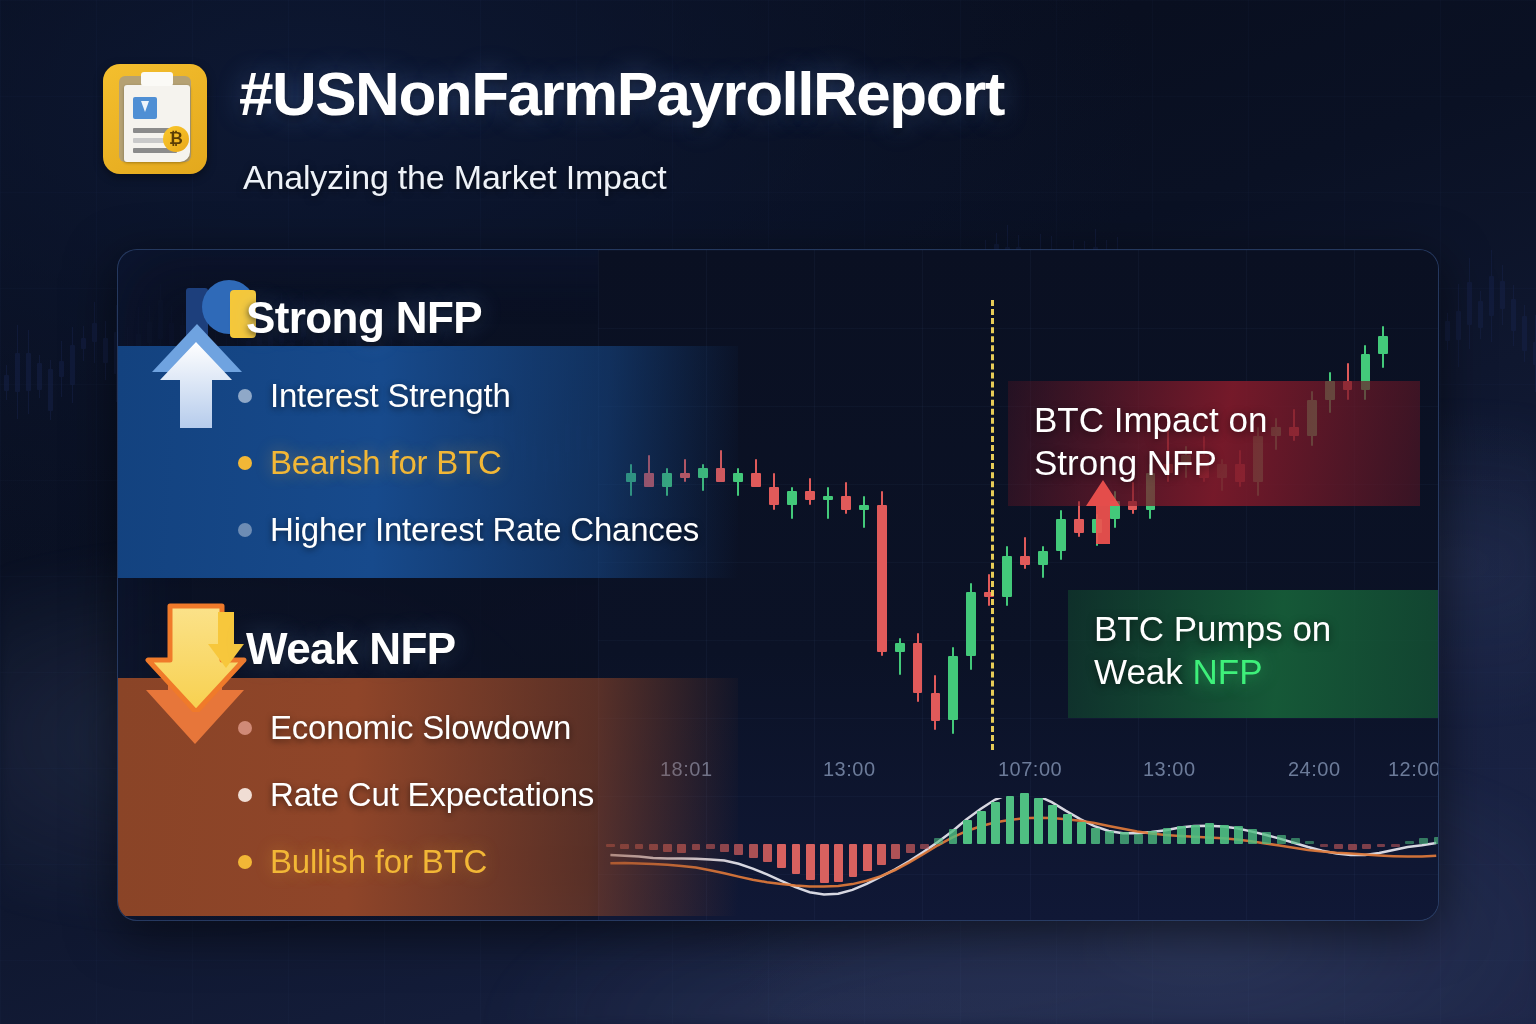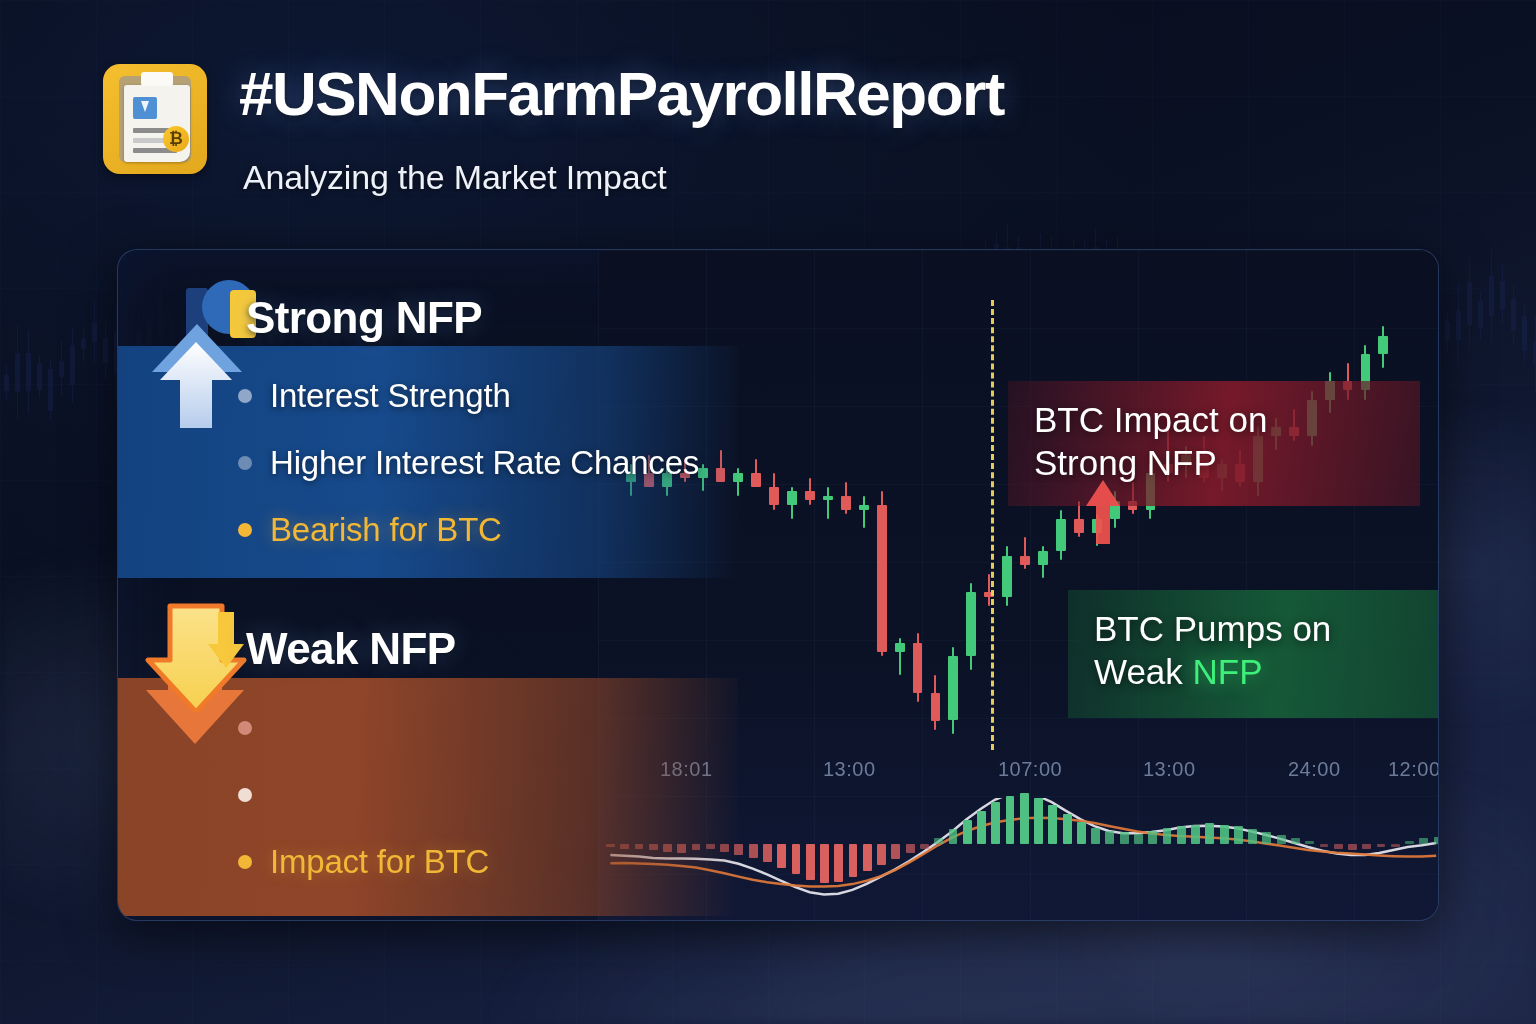--- a/index.html
+++ b/index.html
@@ -717,26 +717,26 @@
       </svg>
     </div>
 
     <div class="sec-title" id="title-strong">Strong NFP</div>
     <div class="bullets" id="bul-strong">
         <div class="bullet">
           <span class="dot" style="background: rgb(143, 168, 200);"></span>
           <span class="btxt">Interest Strength</span>
         </div>
         <div class="bullet">
+          <span class="dot" style="background: rgb(242, 183, 54);"></span>
+          <span class="btxt gold">Bearish for BTC</span>
+        </div>
+        <div class="bullet">
           <span class="dot" style="background: rgb(109, 140, 180);"></span>
           <span class="btxt">Higher Interest Rate Chances</span>
-        </div>
-        <div class="bullet">
-          <span class="dot" style="background: rgb(242, 183, 54);"></span>
-          <span class="btxt gold">Bearish for BTC</span>
         </div>
       </div>
   </div>
 
   <div class="panel" id="panel-weak">
     <div class="band" id="band-weak"></div>
 
     <div id="icon-weak">
       <svg id="iw-shadow" width="110" height="116" viewBox="0 0 110 116">
         <path d="M55 116 L6 62 L28 62 L28 8 L82 8 L82 62 L104 62 Z" fill="#ef7b3c" opacity="0.92"></path>
@@ -752,23 +752,25 @@
       </svg>
       <svg id="iw-small" width="40" height="58" viewBox="0 0 40 58">
         <path d="M20 58 L2 34 L12 34 L12 2 L28 2 L28 34 L38 34 Z" fill="#f7c73c"></path>
       </svg>
     </div>
 
     <div class="sec-title" id="title-weak">Weak NFP</div>
     <div class="bullets" id="bul-weak">
         <div class="bullet">
           <span class="dot" style="background: rgb(208, 138, 119);"></span>
+          <span class="btxt">Economic Slowdown</span>
         </div>
         <div class="bullet">
           <span class="dot" style="background: rgb(240, 221, 212);"></span>
+          <span class="btxt">Rate Cut Expectations</span>
         </div>
         <div class="bullet">
           <span class="dot" style="background: rgb(242, 183, 54);"></span>
-          <span class="btxt gold">Impact for BTC</span>
+          <span class="btxt gold">Bullish for BTC</span>
         </div>
       </div>
   </div>
 </div>
 
 </body></html>

